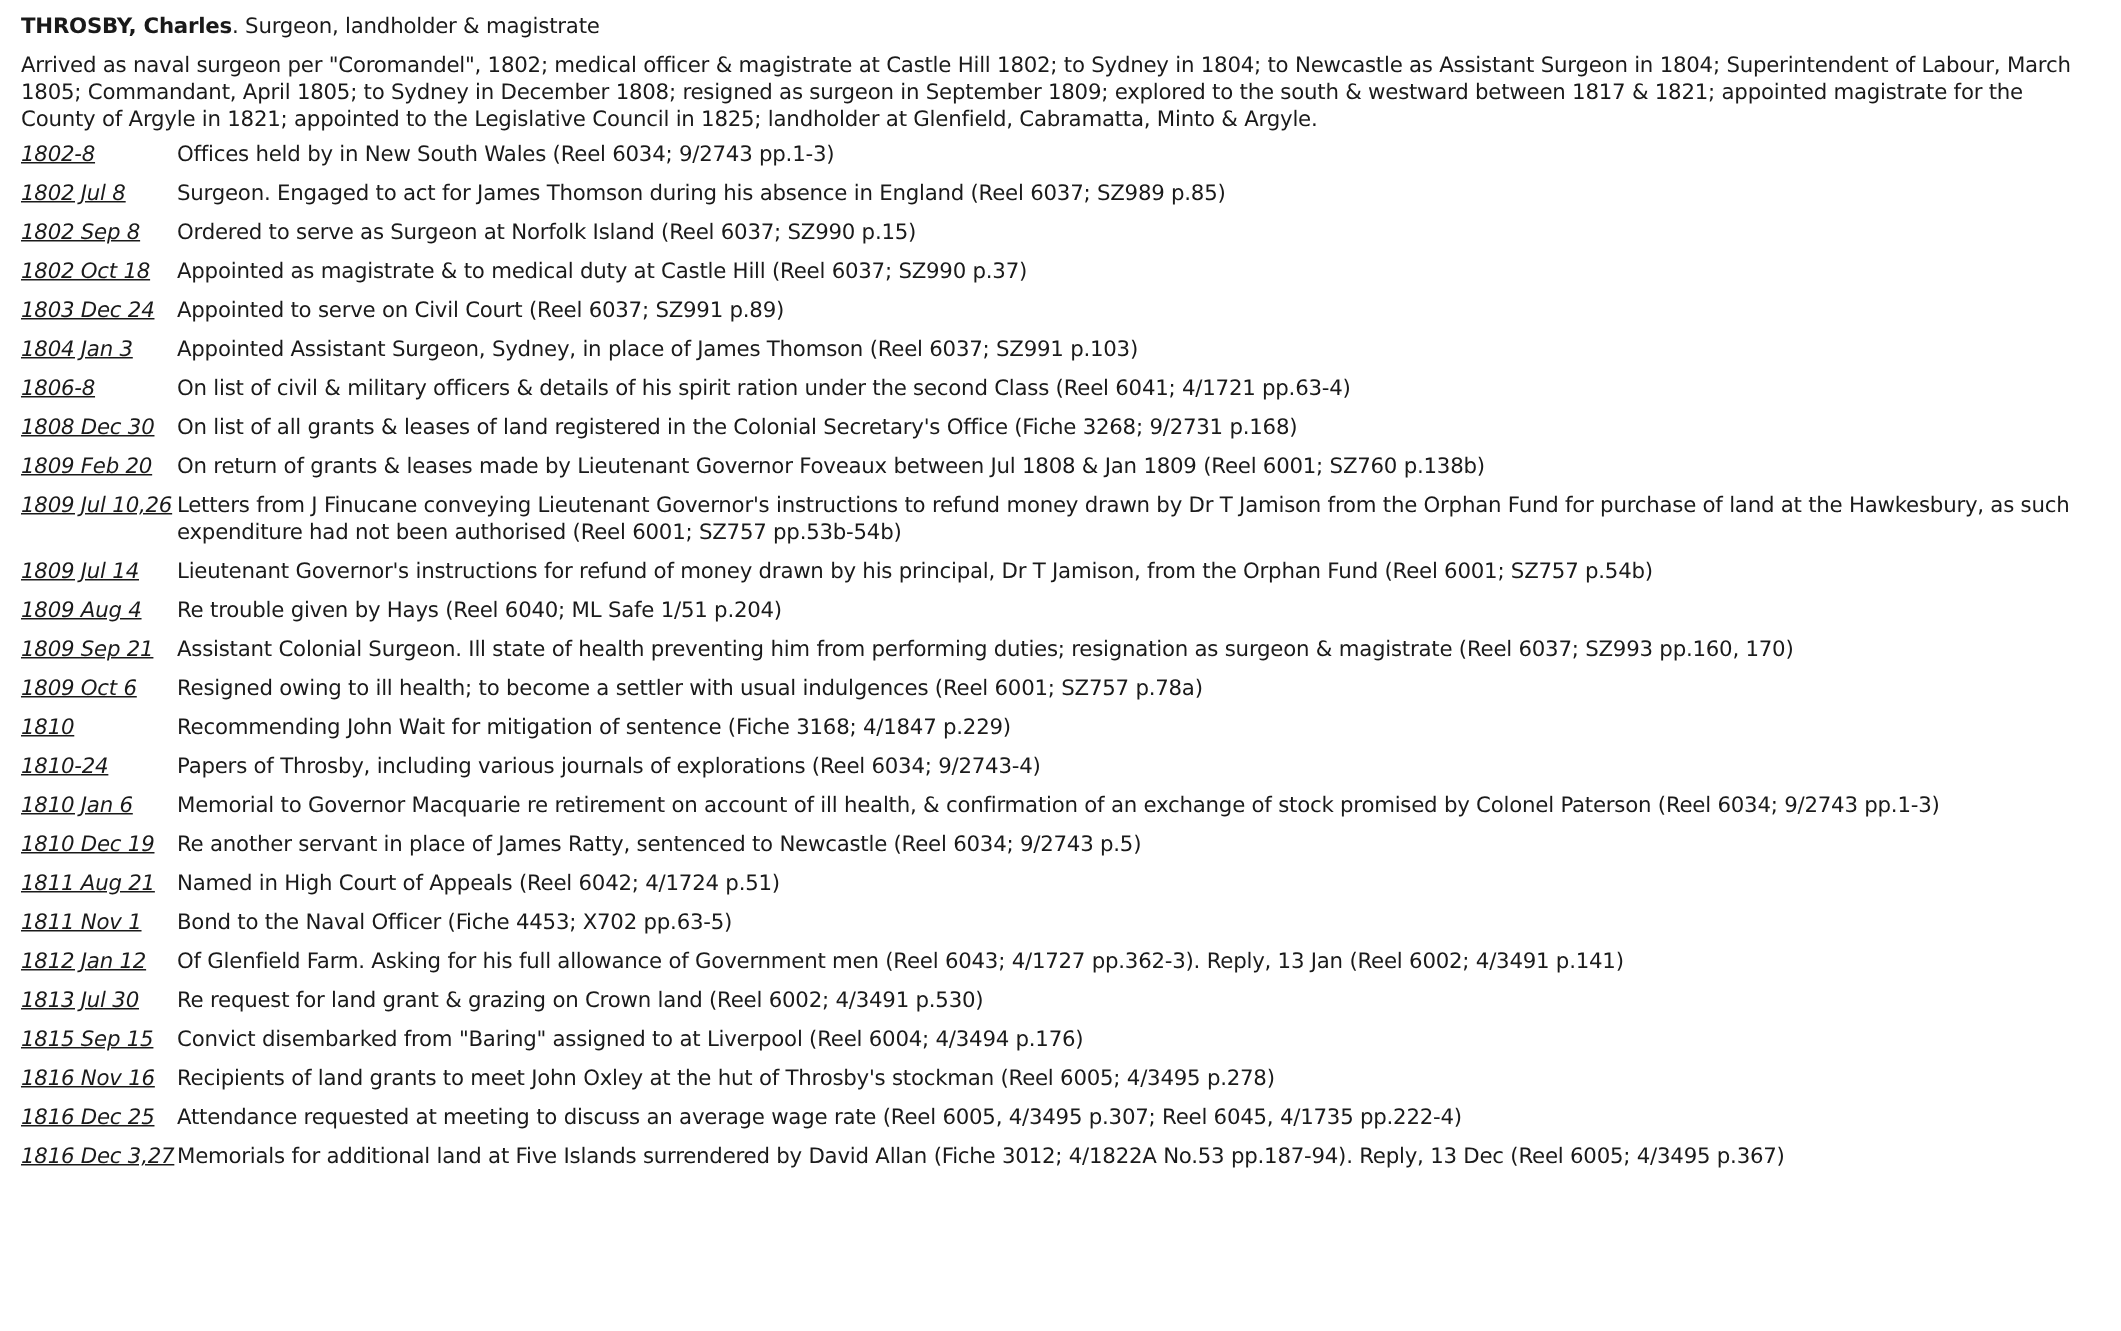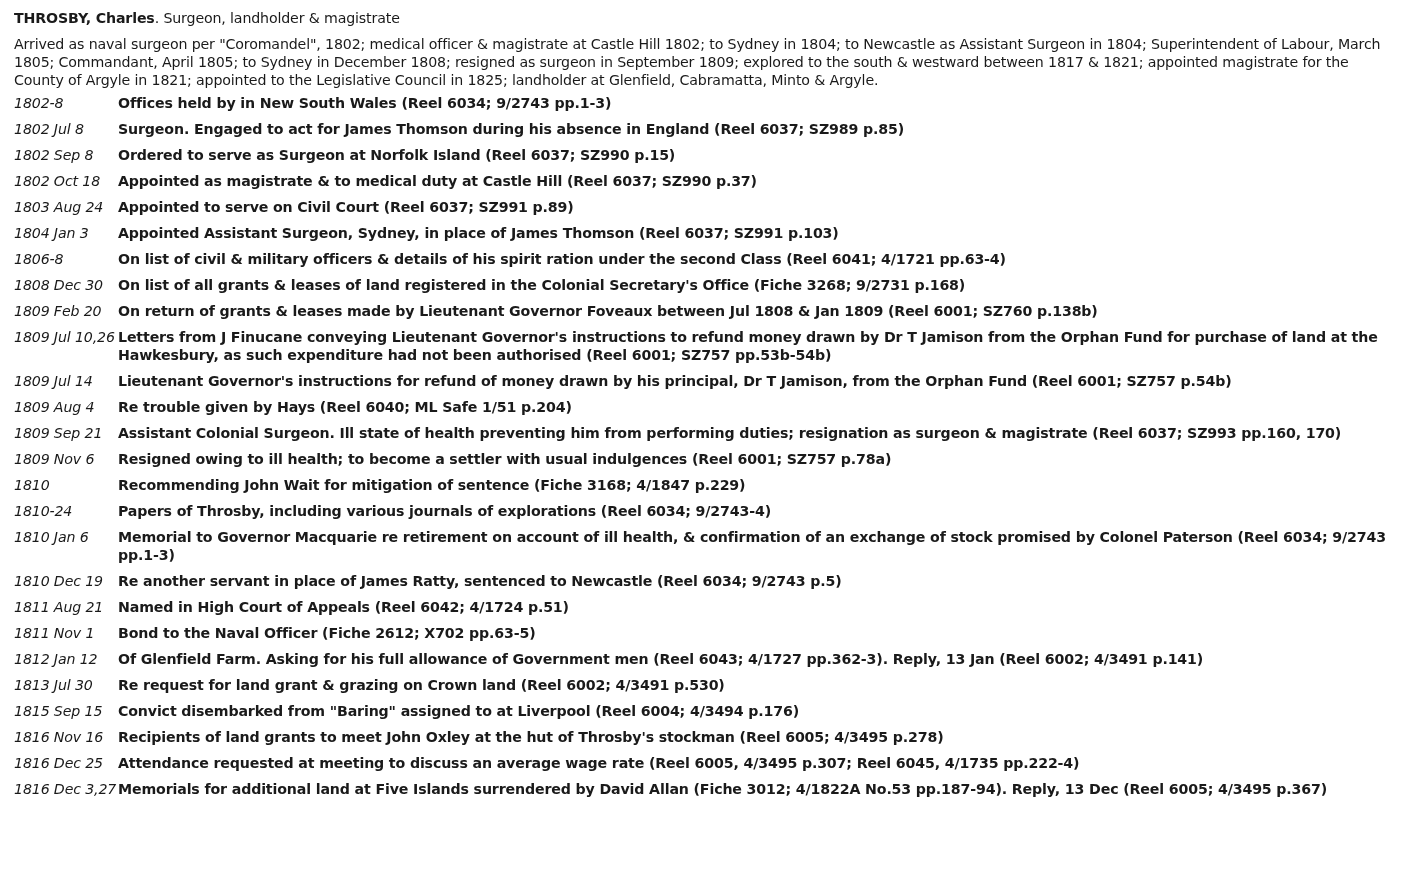--- a/index.html
+++ b/index.html
@@ -40,24 +40,24 @@
     padding: 0;
     line-height: 18px;
   }
   .entries tr td {
     padding-bottom: 8px;
   }
   .date {
     font-style: italic;
     width: 104px;
     white-space: normal;
+    text-decoration: underline;
   }
   .desc {
     white-space: normal;
-    font-weight: bold;
   }
 </style>
 </head>
 <body>
 
 <div class="page">
   <div class="title-line">
     <span class="name">THROSBY, Charles</span><span>. </span><span>Surgeon, landholder &amp; magistrate</span>
   </div>
 
@@ -75,21 +75,21 @@
   </tr>
         <tr>
     <td class="date">1802 Sep 8</td>
     <td class="desc">Ordered to serve as Surgeon at Norfolk Island (Reel 6037; SZ990 p.15)</td>
   </tr>
         <tr>
     <td class="date">1802 Oct 18</td>
     <td class="desc">Appointed as magistrate &amp; to medical duty at Castle Hill (Reel 6037; SZ990 p.37)</td>
   </tr>
         <tr>
-    <td class="date">1803 Aug 24</td>
+    <td class="date">1803 Dec 24</td>
     <td class="desc">Appointed to serve on Civil Court (Reel 6037; SZ991 p.89)</td>
   </tr>
         <tr>
     <td class="date">1804 Jan 3</td>
     <td class="desc">Appointed Assistant Surgeon, Sydney, in place of James Thomson (Reel 6037; SZ991 p.103)</td>
   </tr>
         <tr>
     <td class="date">1806-8</td>
     <td class="desc">On list of civil &amp; military officers &amp; details of his spirit ration under the second Class (Reel 6041; 4/1721 pp.63-4)</td>
   </tr>
@@ -111,21 +111,21 @@
   </tr>
         <tr>
     <td class="date">1809 Aug 4</td>
     <td class="desc">Re trouble given by Hays (Reel 6040; ML Safe 1/51 p.204)</td>
   </tr>
         <tr>
     <td class="date">1809 Sep 21</td>
     <td class="desc">Assistant Colonial Surgeon. Ill state of health preventing him from performing duties; resignation as surgeon &amp; magistrate (Reel 6037; SZ993 pp.160, 170)</td>
   </tr>
         <tr>
-    <td class="date">1809 Nov 6</td>
+    <td class="date">1809 Oct 6</td>
     <td class="desc">Resigned owing to ill health; to become a settler with usual indulgences (Reel 6001; SZ757 p.78a)</td>
   </tr>
         <tr>
     <td class="date">1810</td>
     <td class="desc">Recommending John Wait for mitigation of sentence (Fiche 3168; 4/1847 p.229)</td>
   </tr>
         <tr>
     <td class="date">1810-24</td>
     <td class="desc">Papers of Throsby, including various journals of explorations (Reel 6034; 9/2743-4)</td>
   </tr>
@@ -136,21 +136,21 @@
         <tr>
     <td class="date">1810 Dec 19</td>
     <td class="desc">Re another servant in place of James Ratty, sentenced to Newcastle (Reel 6034; 9/2743 p.5)</td>
   </tr>
         <tr>
     <td class="date">1811 Aug 21</td>
     <td class="desc">Named in High Court of Appeals (Reel 6042; 4/1724 p.51)</td>
   </tr>
         <tr>
     <td class="date">1811 Nov 1</td>
-    <td class="desc">Bond to the Naval Officer (Fiche 2612; X702 pp.63-5)</td>
+    <td class="desc">Bond to the Naval Officer (Fiche 4453; X702 pp.63-5)</td>
   </tr>
         <tr>
     <td class="date">1812 Jan 12</td>
     <td class="desc">Of Glenfield Farm. Asking for his full allowance of Government men (Reel 6043; 4/1727 pp.362-3). Reply, 13 Jan (Reel 6002; 4/3491 p.141)</td>
   </tr>
         <tr>
     <td class="date">1813 Jul 30</td>
     <td class="desc">Re request for land grant &amp; grazing on Crown land (Reel 6002; 4/3491 p.530)</td>
   </tr>
         <tr>

